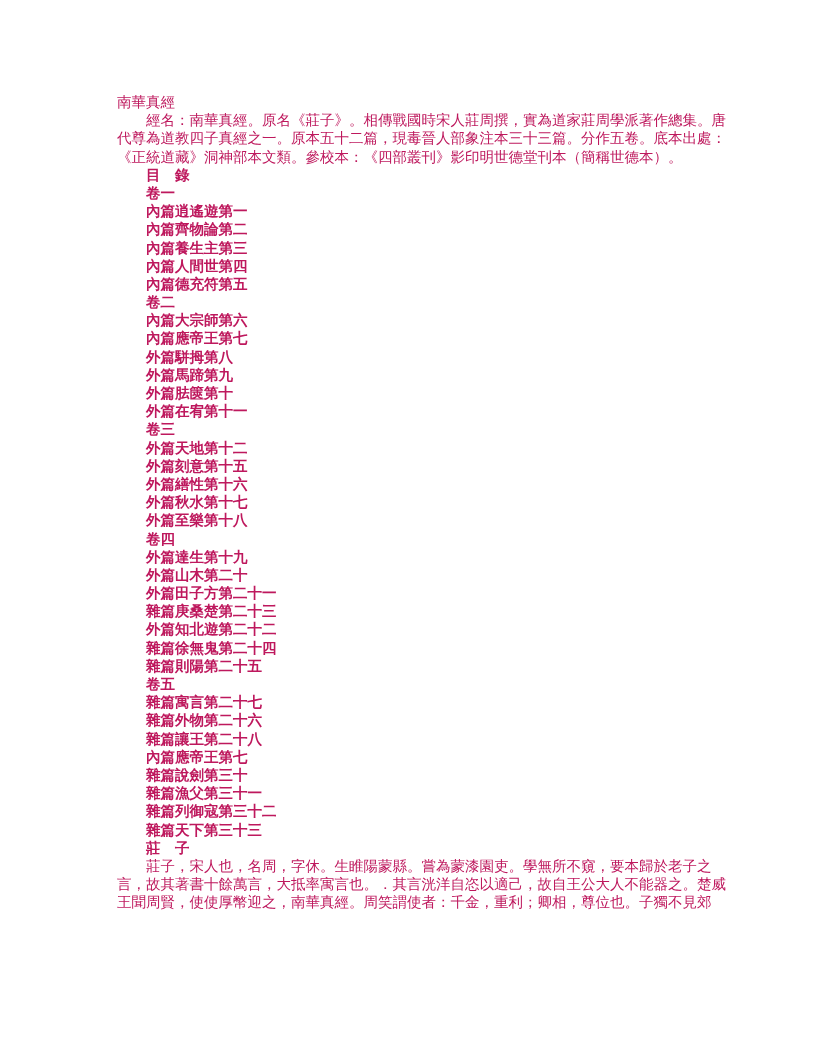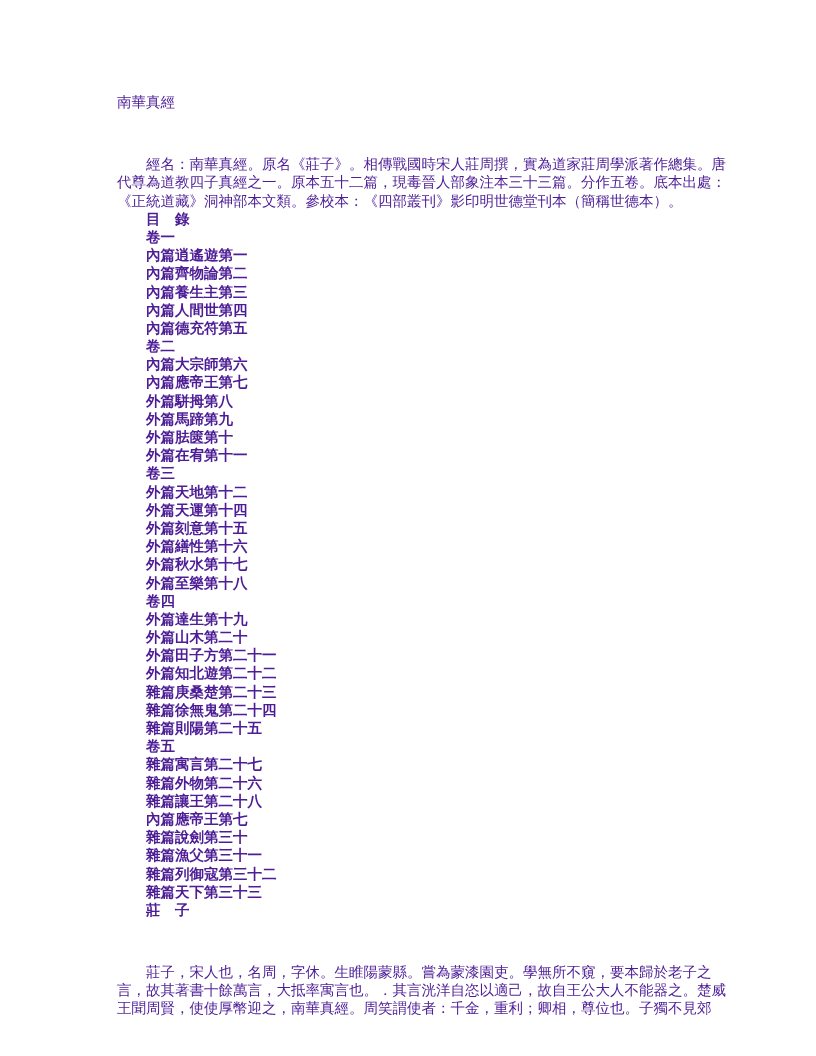--- a/index.html
+++ b/index.html
@@ -5,26 +5,26 @@
     html, body { margin: 0; padding: 0; background: #ffffff; }
     body { width: 816px; height: 1056px; position: relative; overflow: hidden; }
     .page {
       position: absolute;
       left: 117px;
       top: 93px;
       width: 584px;
       font-family: "DejaVu Serif", "Liberation Serif", serif;
       font-size: 14.5px;
       line-height: 18.2px;
-      color: #4c1d95;
+      color: #be185d;
     }
     .line { white-space: nowrap; height: 18.2px; }
     .indent { padding-left: 29px; font-weight: bold; }
     .para-line { white-space: nowrap; height: 18.2px; display: block; }
-    .para-line.first { padding-left: 29px; margin-top: 44px; }
+    .para-line.first { padding-left: 29px; }
   </style>
 </head>
 <body>
 
 <div class="page">
   <div class="line">南華真經</div>
 
   <div>
     <div class="para-line first">經名：南華真經。原名《莊子》。相傳戰國時宋人莊周撰，實為道家莊周學派著作總集。唐</div>
     <div class="para-line">代尊為道教四子真經之一。原本五十二篇，現毒晉人部象注本三十三篇。分作五卷。底本出處：</div>
@@ -47,33 +47,32 @@
       <div class="line indent">內篇大宗師第六</div>
       <div class="line indent">內篇應帝王第七</div>
       <div class="line indent">外篇駢拇第八</div>
       <div class="line indent">外篇馬蹄第九</div>
       <div class="line indent">外篇胠篋第十</div>
       <div class="line indent">外篇在宥第十一</div>
     </div>
     <div>
       <div class="line indent">卷三</div>
       <div class="line indent">外篇天地第十二</div>
-      <div class="line indent">外篇天運第十四</div>
       <div class="line indent">外篇刻意第十五</div>
       <div class="line indent">外篇繕性第十六</div>
       <div class="line indent">外篇秋水第十七</div>
       <div class="line indent">外篇至樂第十八</div>
     </div>
     <div>
       <div class="line indent">卷四</div>
       <div class="line indent">外篇達生第十九</div>
       <div class="line indent">外篇山木第二十</div>
       <div class="line indent">外篇田子方第二十一</div>
+      <div class="line indent">雜篇庚桑楚第二十三</div>
       <div class="line indent">外篇知北遊第二十二</div>
-      <div class="line indent">雜篇庚桑楚第二十三</div>
       <div class="line indent">雜篇徐無鬼第二十四</div>
       <div class="line indent">雜篇則陽第二十五</div>
     </div>
     <div>
       <div class="line indent">卷五</div>
       <div class="line indent">雜篇寓言第二十七</div>
       <div class="line indent">雜篇外物第二十六</div>
       <div class="line indent">雜篇讓王第二十八</div>
       <div class="line indent">內篇應帝王第七</div>
       <div class="line indent">雜篇說劍第三十</div>

